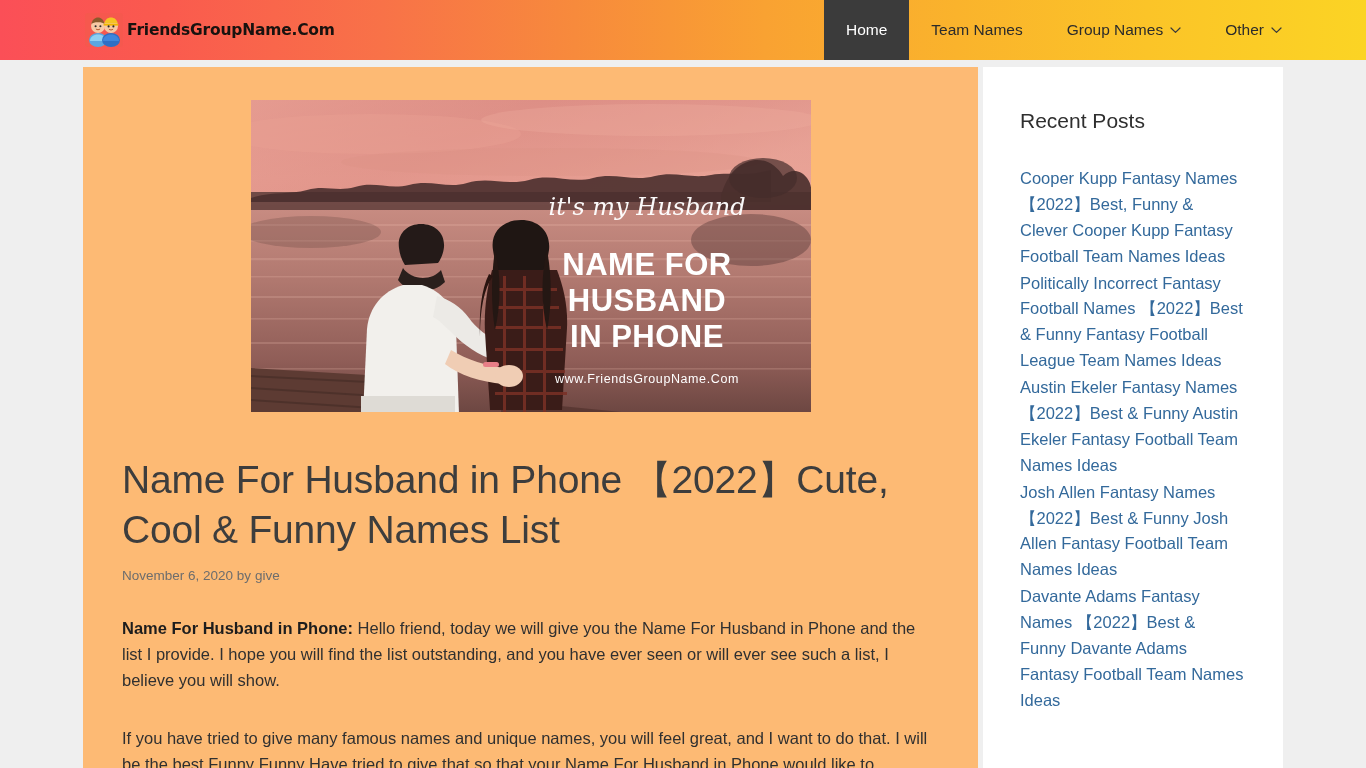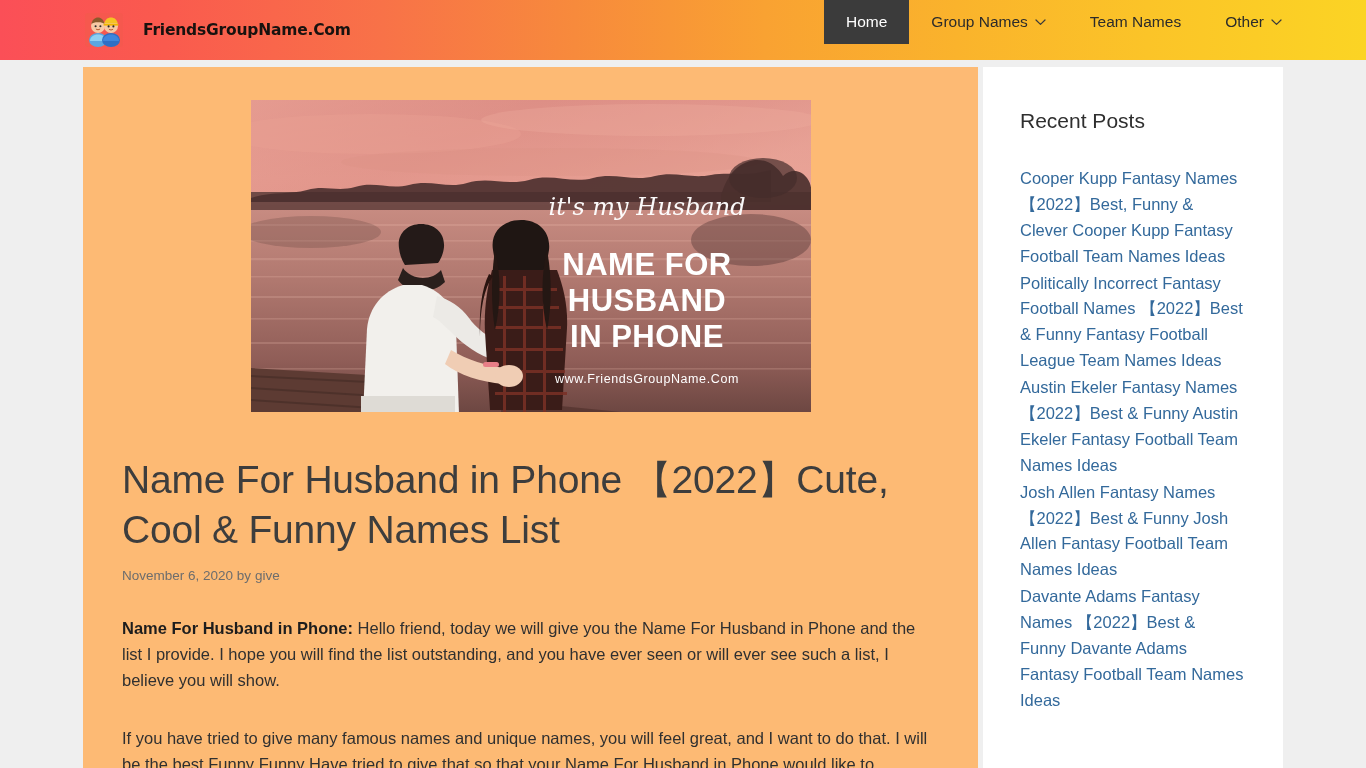--- a/index.html
+++ b/index.html
@@ -27,21 +27,21 @@
         #fbc428 84%,
         #fbd424 100%);
     display: flex;
     align-items: center;
   }
 
   .brand {
     display: flex;
     align-items: center;
     margin-left: 85px;
-    gap: 20px;
+    gap: 4px;
     text-decoration: none;
   }
   .brand-mark { width: 38px; height: 34px; display: block; }
   .brand-text {
     font-family: "DejaVu Sans", sans-serif;
     font-weight: 700;
     font-size: 15.5px;
     color: #18120f;
     letter-spacing: -0.2px;
     white-space: nowrap;
@@ -53,21 +53,21 @@
     top: 0;
     height: 60px;
     display: flex;
     align-items: stretch;
   }
   .nav-item {
     display: flex;
     align-items: center;
     gap: 7px;
     padding: 0 22px;
-    height: 44px;
+    height: 60px;
     font-size: 15.5px;
     color: #2b2b2b;
     text-decoration: none;
     white-space: nowrap;
     cursor: pointer;
   }
   .nav-item.current {
     background: #3b3b3b;
     color: #ffffff;
   }
@@ -180,30 +180,30 @@
     <span class="brand-text">FriendsGroupName.Com</span>
   </a>
 
   <nav class="main-nav">
 
     <a class="nav-item current" href="#">
       <span>Home</span>
     </a>
 
     <a class="nav-item" href="#">
+      <span>Team Names</span>
+    </a>
+
+    <a class="nav-item" href="#">
       <span>Group Names</span>
       <span>
         <svg class="chev" viewBox="0 0 11 7" xmlns="http://www.w3.org/2000/svg">
           <path d="M1 1l4.5 4.4L10 1" stroke="#3a3a3a" stroke-width="1.25" fill="none" stroke-linecap="round" stroke-linejoin="round"></path>
         </svg>
       </span>
-    </a>
-
-    <a class="nav-item" href="#">
-      <span>Team Names</span>
     </a>
 
     <a class="nav-item" href="#">
       <span>Other</span>
       <span>
         <svg class="chev" viewBox="0 0 11 7" xmlns="http://www.w3.org/2000/svg">
           <path d="M1 1l4.5 4.4L10 1" stroke="#3a3a3a" stroke-width="1.25" fill="none" stroke-linecap="round" stroke-linejoin="round"></path>
         </svg>
       </span>
     </a>

